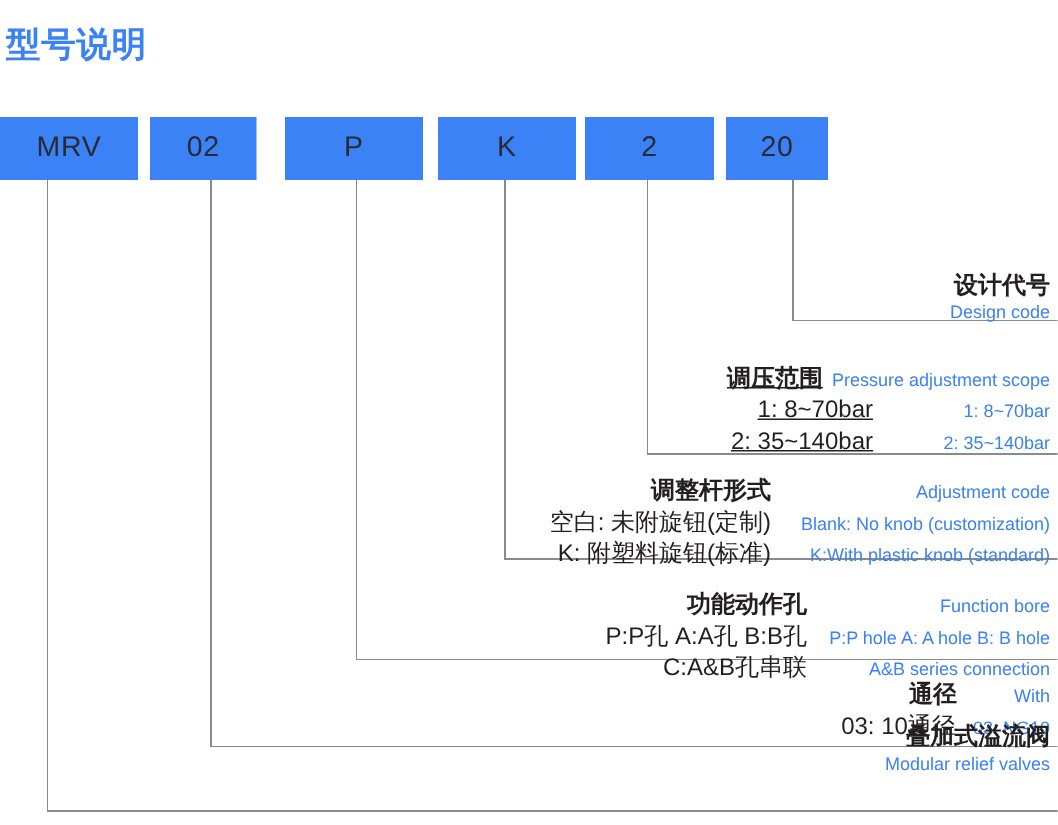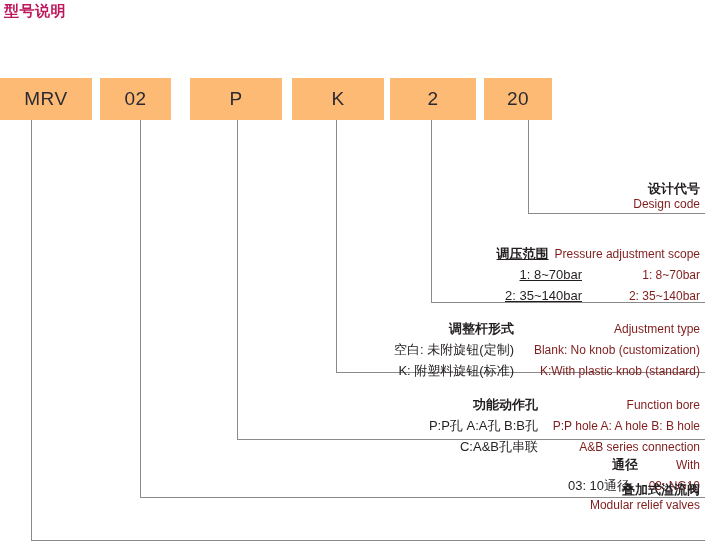--- a/index.html
+++ b/index.html
@@ -13,40 +13,40 @@
     position: relative;
     font-family: "Liberation Sans", "DejaVu Sans", sans-serif;
     color: #231f20;
     overflow: hidden;
   }
 
   
   .page-title {
     position: absolute;
     left: 4px;
-    top: 2px;
-    font-size: 15px;
+    top: 14px;
+    font-size: 23px;
     font-weight: bold;
     letter-spacing: 0.5px;
-    color: #be185d;
+    color: #3b82f6;
   }
 
   
   .code-row {
     position: absolute;
     left: 0;
     top: 78px;
     width: 705px;
     height: 42px;
   }
   .code-box {
     position: absolute;
     top: 0;
     height: 42px;
-    background: #fdba74;
+    background: #3b82f6;
     display: flex;
     align-items: center;
     justify-content: center;
     font-size: 19px;
     color: #2a2a33;
     letter-spacing: 0.5px;
   }
 
   
   .leaders {
@@ -65,28 +65,28 @@
     line-height: 1.32;
     white-space: nowrap;
   }
   .annot .row {
     display: block;
   }
   .annot .cn {
     display: inline-block;
     text-align: right;
     font-weight: bold;
-    font-size: 13px;
+    font-size: 16px;
     color: #231f20;
   }
   .annot .en {
     display: inline-block;
     text-align: right;
     font-size: 12px;
-    color: #7f1d1d;
+    color: #3b82f6;
   }
   .annot .row.head .cn,
   .annot .row.head .en {
     font-weight: bold;
   }
   .annot .row.head .en { font-weight: normal; }
 
   
   .w-pressure .cn { width: 150px; text-decoration: underline; }
   .w-pressure .en { width: 118px; }
@@ -150,21 +150,21 @@
   <span class="row">
     <span class="cn" style="font-weight:normal;">1: 8~70bar</span><span class="en">1: 8~70bar</span>
   </span>
   <span class="row">
     <span class="cn" style="font-weight:normal;">2: 35~140bar</span><span class="en">2: 35~140bar</span>
   </span>
 </div>
 
 <div class="annot w-adjust" style="right:5px; top:317px;">
   <span class="row head">
-    <span class="cn">调整杆形式</span><span class="en">Adjustment type</span>
+    <span class="cn">调整杆形式</span><span class="en">Adjustment code</span>
   </span>
   <span class="row">
     <span class="cn" style="font-weight:normal;">空白: 未附旋钮(定制)</span><span class="en">Blank: No knob (customization)</span>
   </span>
   <span class="row">
     <span class="cn" style="font-weight:normal;">K: 附塑料旋钮(标准)</span><span class="en">K:With plastic knob (standard)</span>
   </span>
 </div>
 
 <div class="annot w-bore" style="right:5px; top:393px;">

